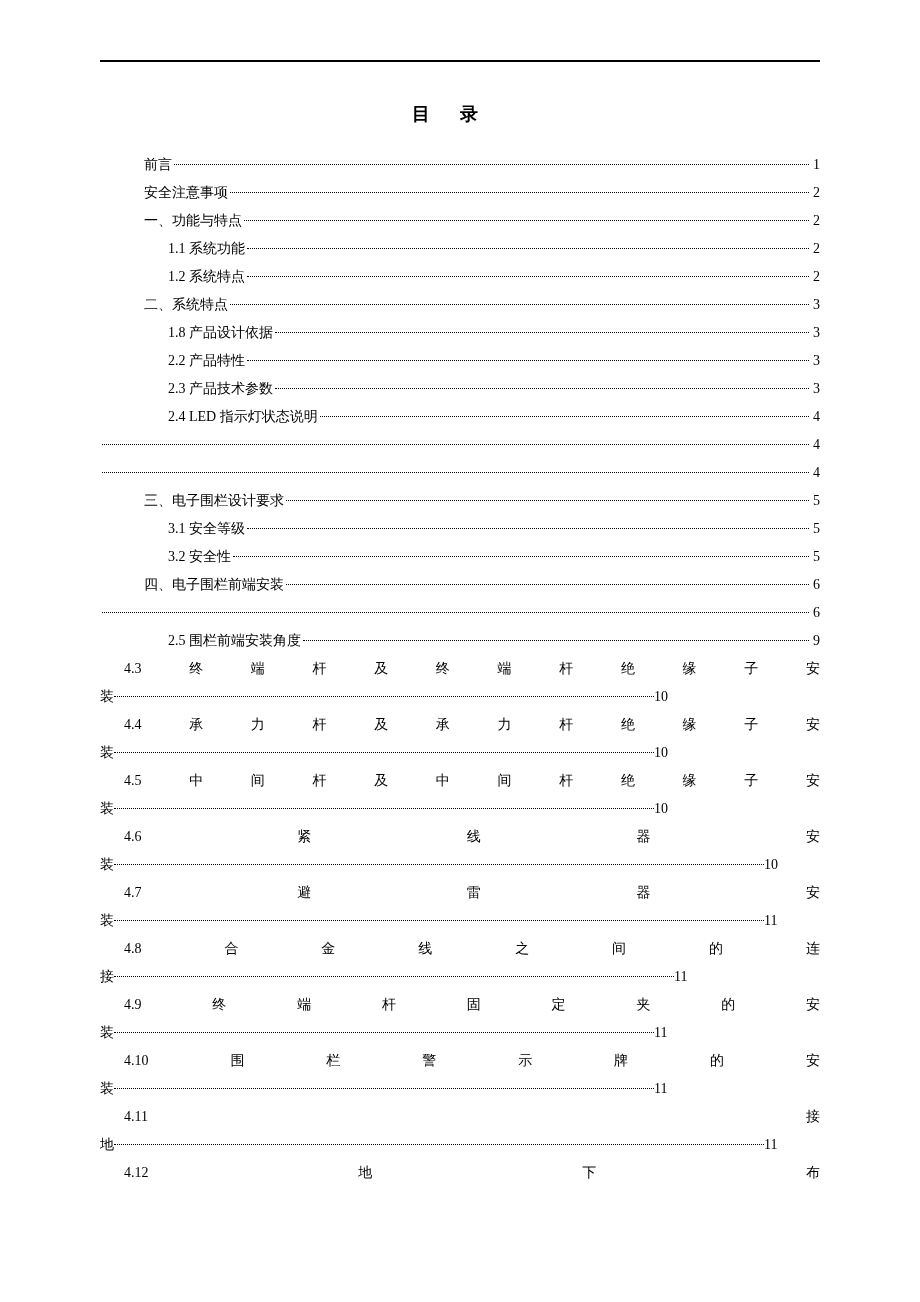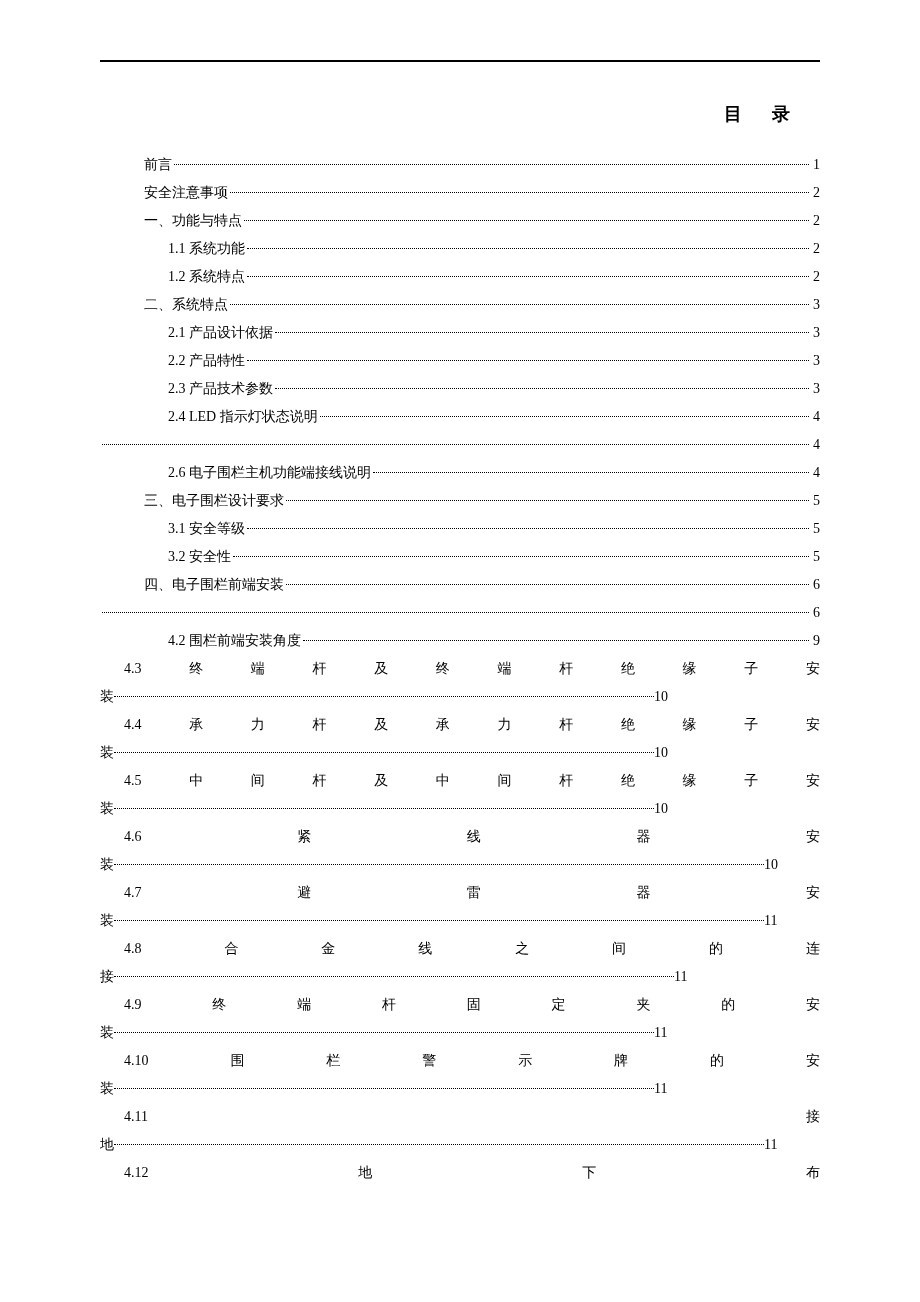--- a/index.html
+++ b/index.html
@@ -14,21 +14,21 @@
     }
     .page {
       padding: 60px 100px 40px 100px;
     }
     .hr-top {
       border: none;
       border-top: 2px solid #000;
       margin-bottom: 40px;
     }
     .toc-title {
-      text-align: right;
+      text-align: center;
       font-size: 18px;
       font-weight: bold;
       margin-bottom: 25px;
       letter-spacing: 30px;
     }
     .toc {
       font-size: 14px;
       line-height: 2;
     }
     .toc-entry {
@@ -98,21 +98,21 @@
         <span class="label">1.2 系统特点</span>
         <span class="dots"></span>
         <span class="pagenum">2</span>
       </div>
       <div class="toc-entry">
         <span class="label">二、系统特点</span>
         <span class="dots"></span>
         <span class="pagenum">3</span>
       </div>
       <div class="toc-entry level2">
-        <span class="label">2.1 产品设计依据</span>
+        <span class="label">1.8 产品设计依据</span>
         <span class="dots"></span>
         <span class="pagenum">3</span>
       </div>
       <div class="toc-entry level2">
         <span class="label">2.2 产品特性</span>
         <span class="dots"></span>
         <span class="pagenum">3</span>
       </div>
       <div class="toc-entry level2">
         <span class="label">2.3 产品技术参数</span>
@@ -122,21 +122,20 @@
       <div class="toc-entry level2">
         <span class="label">2.4 LED 指示灯状态说明</span>
         <span class="dots"></span>
         <span class="pagenum">4</span>
       </div>
       <div class="toc-entry level2">
         <span class="dots"></span>
         <span class="pagenum">4</span>
       </div>
       <div class="toc-entry level2">
-        <span class="label">2.6 电子围栏主机功能端接线说明</span>
         <span class="dots"></span>
         <span class="pagenum">4</span>
       </div>
       <div class="toc-entry">
         <span class="label">三、电子围栏设计要求</span>
         <span class="dots"></span>
         <span class="pagenum">5</span>
       </div>
       <div class="toc-entry level2">
         <span class="label">3.1 安全等级</span>
@@ -151,21 +150,21 @@
       <div class="toc-entry">
         <span class="label">四、电子围栏前端安装</span>
         <span class="dots"></span>
         <span class="pagenum">6</span>
       </div>
       <div class="toc-entry level2">
         <span class="dots"></span>
         <span class="pagenum">6</span>
       </div>
       <div class="toc-entry level2">
-        <span class="label">4.2 围栏前端安装角度</span>
+        <span class="label">2.5 围栏前端安装角度</span>
         <span class="dots"></span>
         <span class="pagenum">9</span>
       </div>
       <div class="toc-justified">
         <span>4.3</span>
         <span>终</span>
         <span>端</span>
         <span>杆</span>
         <span>及</span>
         <span>终</span>

